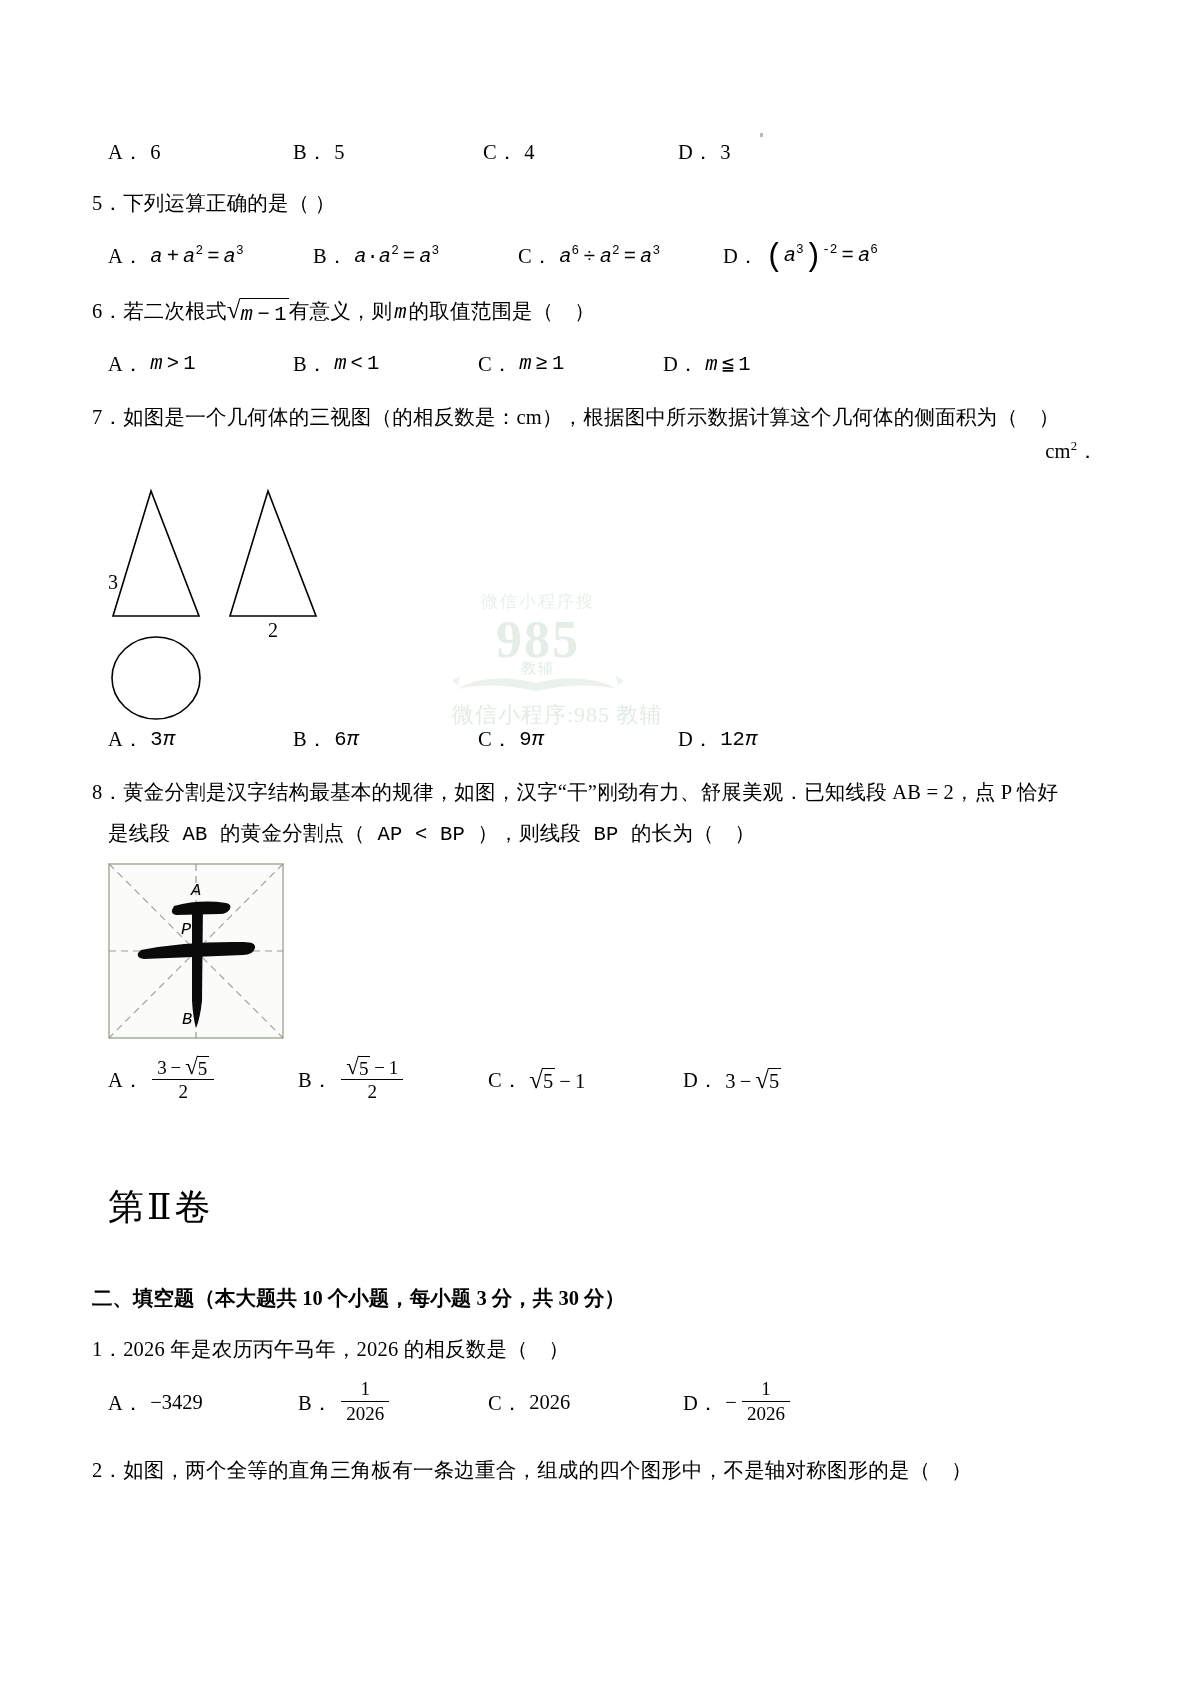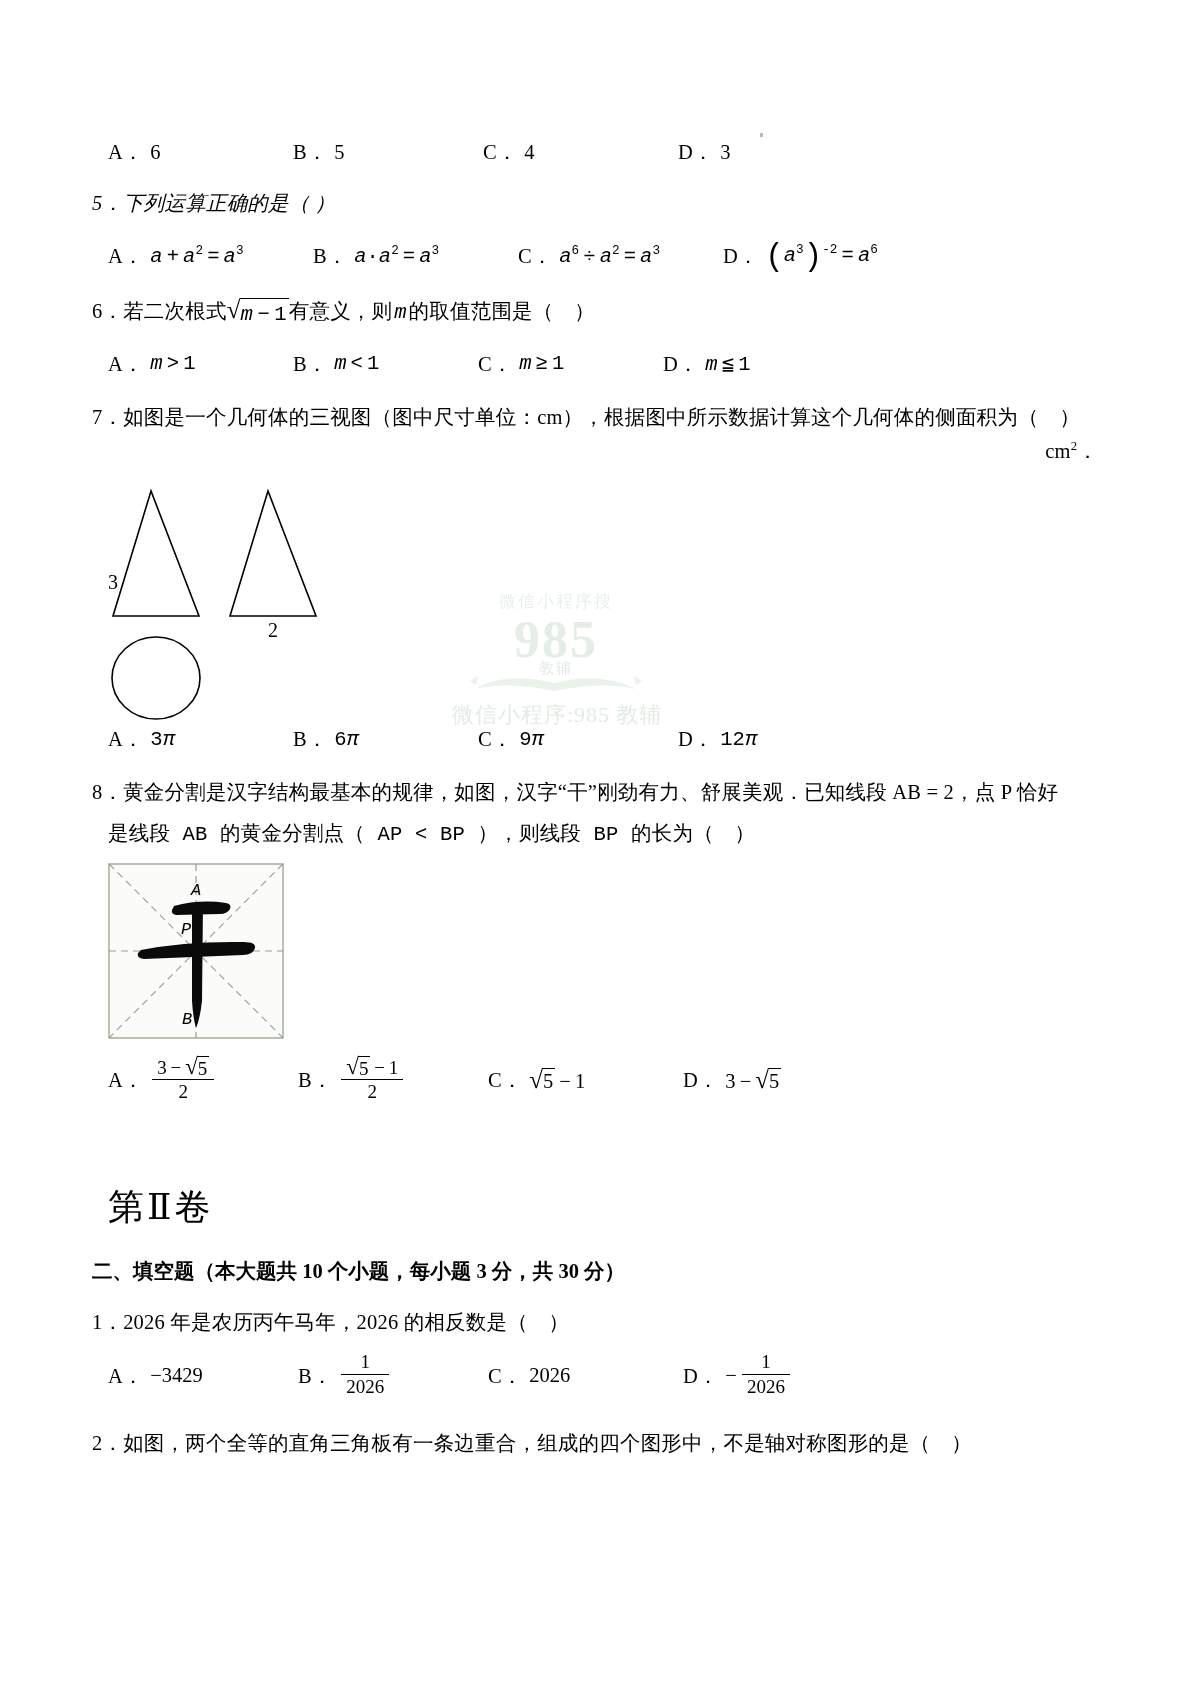--- a/index.html
+++ b/index.html
@@ -152,21 +152,21 @@
     left: 0;
     right: 0;
     bottom: 108px;
     text-align: center;
     font-size: 20px;
   }
 
   
   .wm-logo {
     position: absolute;
-    left: 456px;
+    left: 438px;
     top: 585px;
     width: 200px;
     height: 115px;
     opacity: 0.92;
     pointer-events: none;
     user-select: none;
   }
   .wm-text {
     position: absolute;
     left: 452px;
@@ -204,21 +204,21 @@
       <div class="opt w-c">
         <span class="lbl">C．</span>
         <span class="up">4</span>
       </div>
       <div class="opt">
         <span class="lbl">D．</span>
         <span class="up">3</span>
       </div>
     </div>
 
-    <div class="qline" style="margin-top:22px;margin-left:-16px;font-style:italic;">
+    <div class="qline" style="margin-top:22px;margin-left:-16px;">
       <span>5．</span><span>下列运算正确的是（ ）</span>
     </div>
 
     <div class="opts" style="margin-top:20px;">
       <div class="opt w2-a">
         <span class="lbl">A．</span>
         <span class="math">a + a<sup class="ex">2</sup> <span class="up">=</span> a<sup class="ex">3</sup></span>
       </div>
       <div class="opt w2-b">
         <span class="lbl">B．</span>
@@ -254,21 +254,21 @@
         <span class="lbl">C．</span>
         <span class="math">m <span class="up">≥</span> <span class="up">1</span></span>
       </div>
       <div class="opt">
         <span class="lbl">D．</span>
         <span class="math">m <span class="up">≦</span> <span class="up">1</span></span>
       </div>
     </div>
 
     <div class="qline" style="margin-top:24px;margin-left:-16px;">
-      <span>7．</span><span>如图是一个几何体的三视图（图中尺寸单位：cm），根据图中所示数据计算这个几何体的侧面积为（　）</span>
+      <span>7．</span><span>如图是一个几何体的三视图（的相反数是：cm），根据图中所示数据计算这个几何体的侧面积为（　）</span>
     </div>
     <div class="qline" style="margin-top:4px;margin-left:-16px;text-align:right;">
       <span class="up">cm<sup class="ex">2</sup>．</span>
     </div>
 
     <div class="fig-three-view" style="margin-top:6px;">
       <svg width="330" height="248" viewBox="0 0 330 248">
 
         <polygon points="43,18 5,143 91,143" fill="#ffffff" stroke="#000000" stroke-width="1.6"></polygon>
 
@@ -355,21 +355,21 @@
         <span class="lbl">D．</span>
         <span class="up">3 − <span class="sqrt">
               <span class="rad">√</span>
               <span class="rand">5</span>
             </span></span>
       </div>
     </div>
 
     <div class="vol-title" style="margin-top:78px;">第Ⅱ卷</div>
 
-    <div class="sec-head" style="margin-top:25px;margin-left:-16px;">二、填空题（本大题共 10 个小题，每小题 3 分，共 30 分）</div>
+    <div class="sec-head" style="margin-top:52px;margin-left:-16px;">二、填空题（本大题共 10 个小题，每小题 3 分，共 30 分）</div>
 
     <div class="qline" style="margin-top:22px;margin-left:-16px;">
       <span>1．</span><span>2026 年是农历丙午马年，2026 的相反数是（　）</span>
     </div>
 
     <div class="opts" style="margin-top:14px;">
       <div class="opt w5-a">
         <span class="lbl">A．</span>
         <span class="up">−3429</span>
       </div>

